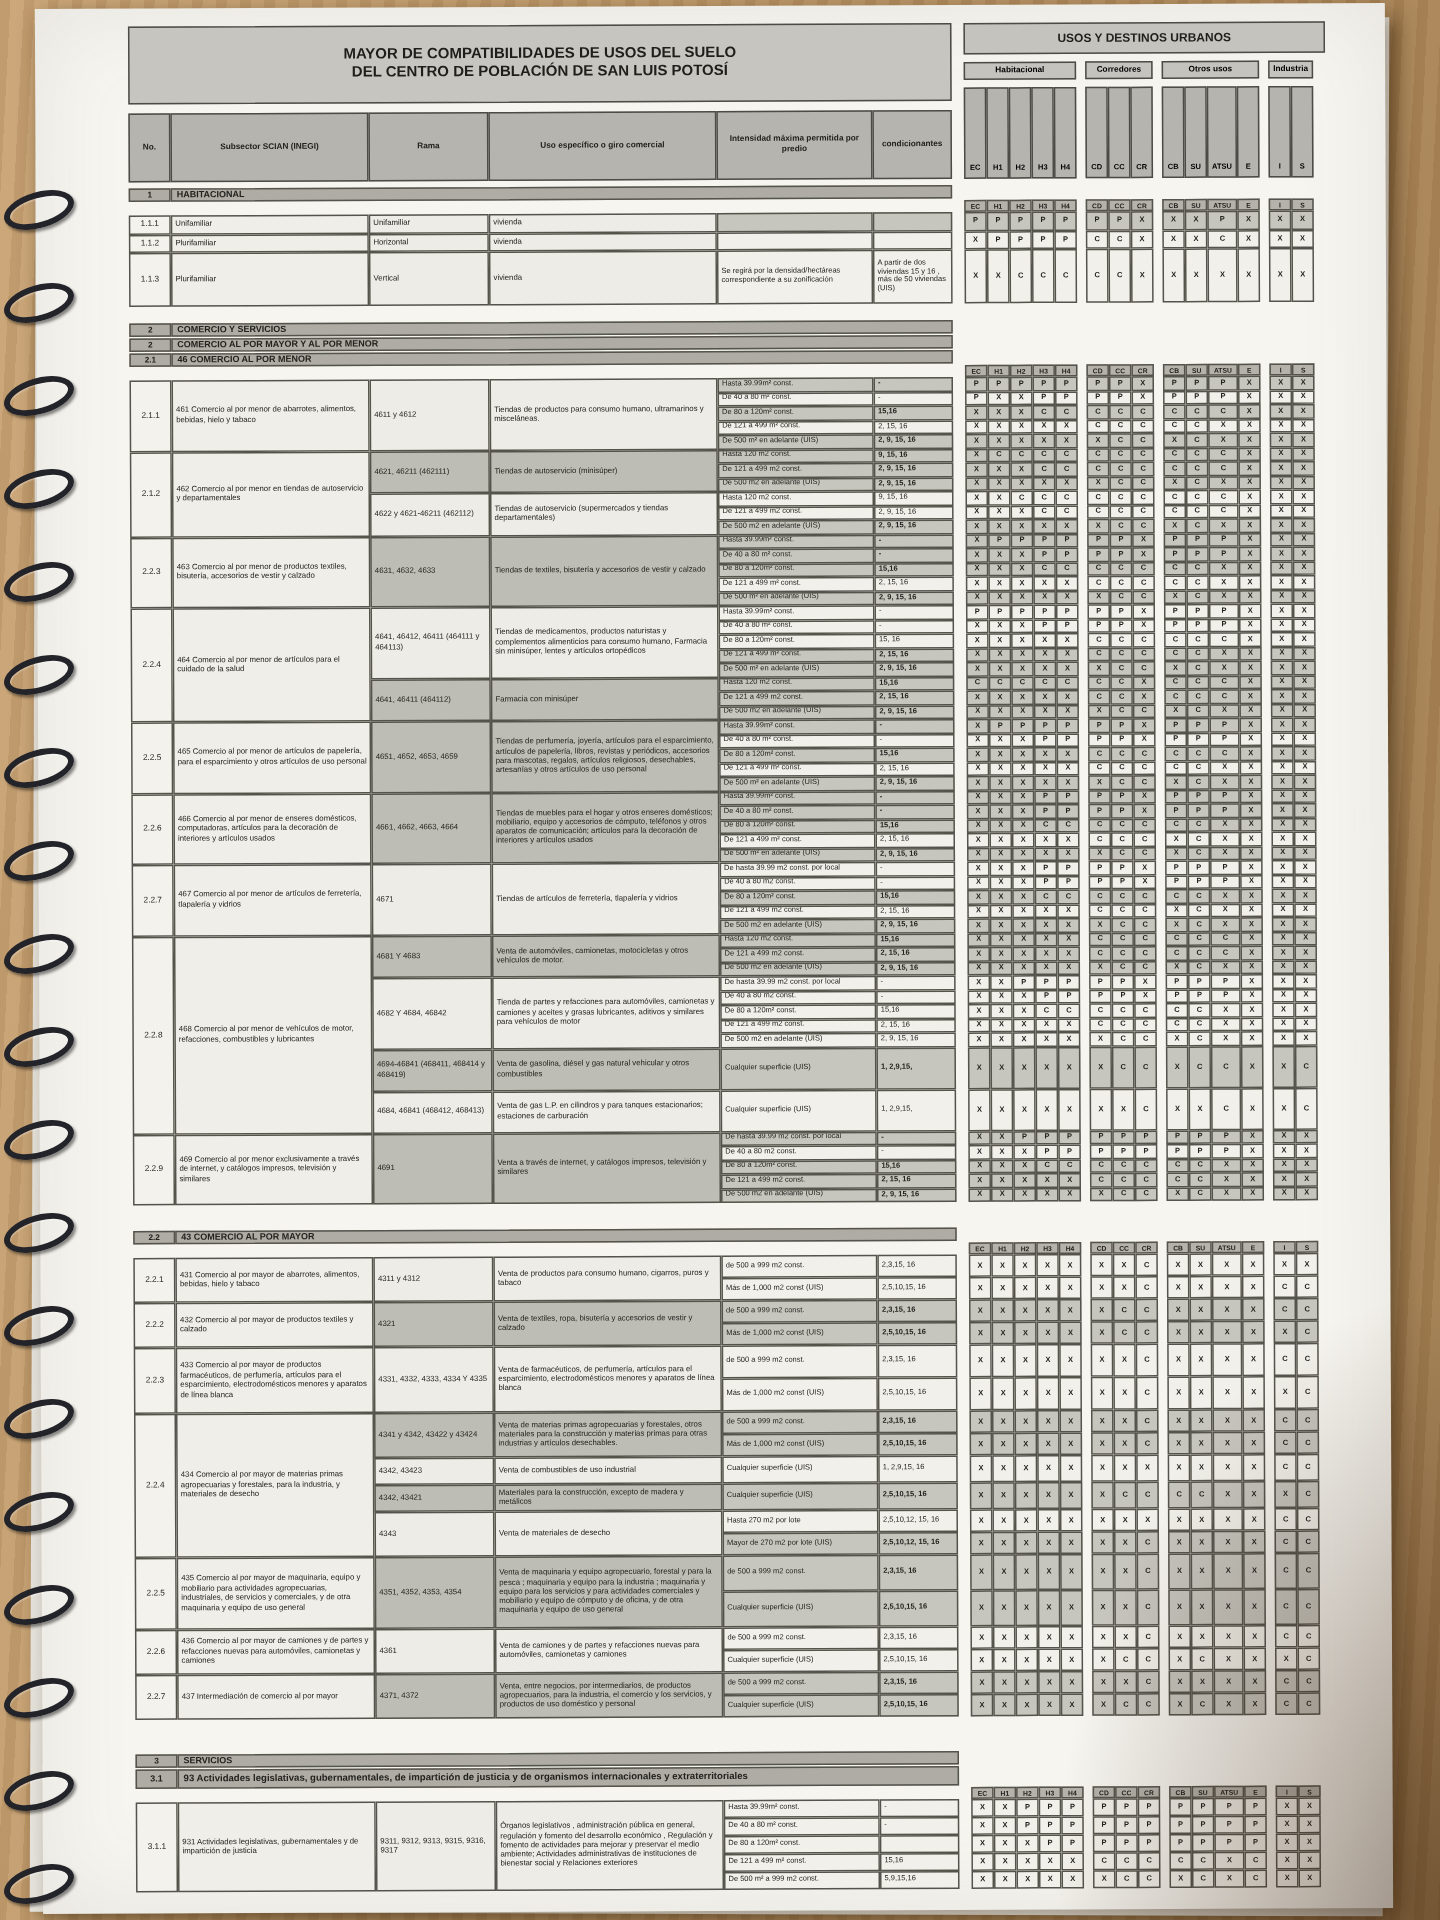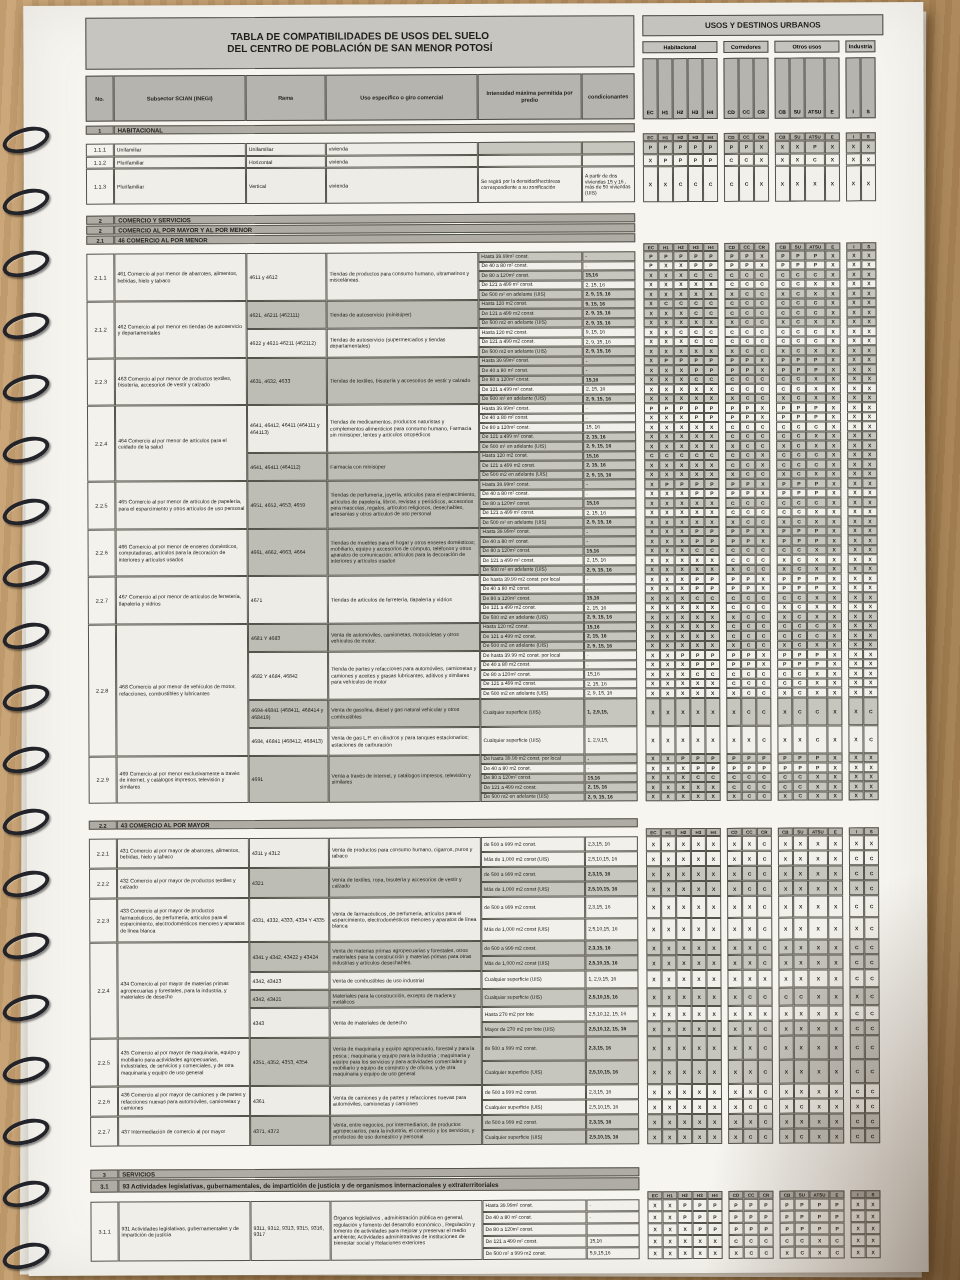--- a/index.html
+++ b/index.html
@@ -86,22 +86,22 @@
 <body>
 
 <div class="wood-grain"></div>
 <div class="page-under"></div>
 
 <div class="page">
 
   <div class="toprow">
     <div class="title-stack">
       <div class="title-box">
-        <div>TABLA DE COMPATIBILIDADES DE USOS DEL SUELO</div>
-        <div>DEL CENTRO DE POBLACIÓN DE SAN MENOR POTOSÍ</div>
+        <div>MAYOR DE COMPATIBILIDADES DE USOS DEL SUELO</div>
+        <div>DEL CENTRO DE POBLACIÓN DE SAN LUIS POTOSÍ</div>
       </div>
       <div class="main-headers">
         <div class="hcell" style="width:28px">No.</div>
         <div class="hcell" style="width:132px">Subsector SCIAN (INEGI)</div>
         <div class="hcell" style="width:80px">Rama</div>
         <div class="hcell" style="width:152px">Uso específico o giro comercial</div>
         <div class="hcell" style="width:104px">Intensidad máxima permitida por predio</div>
         <div class="hcell" style="width:53px">condicionantes</div>
       </div>
     </div>

